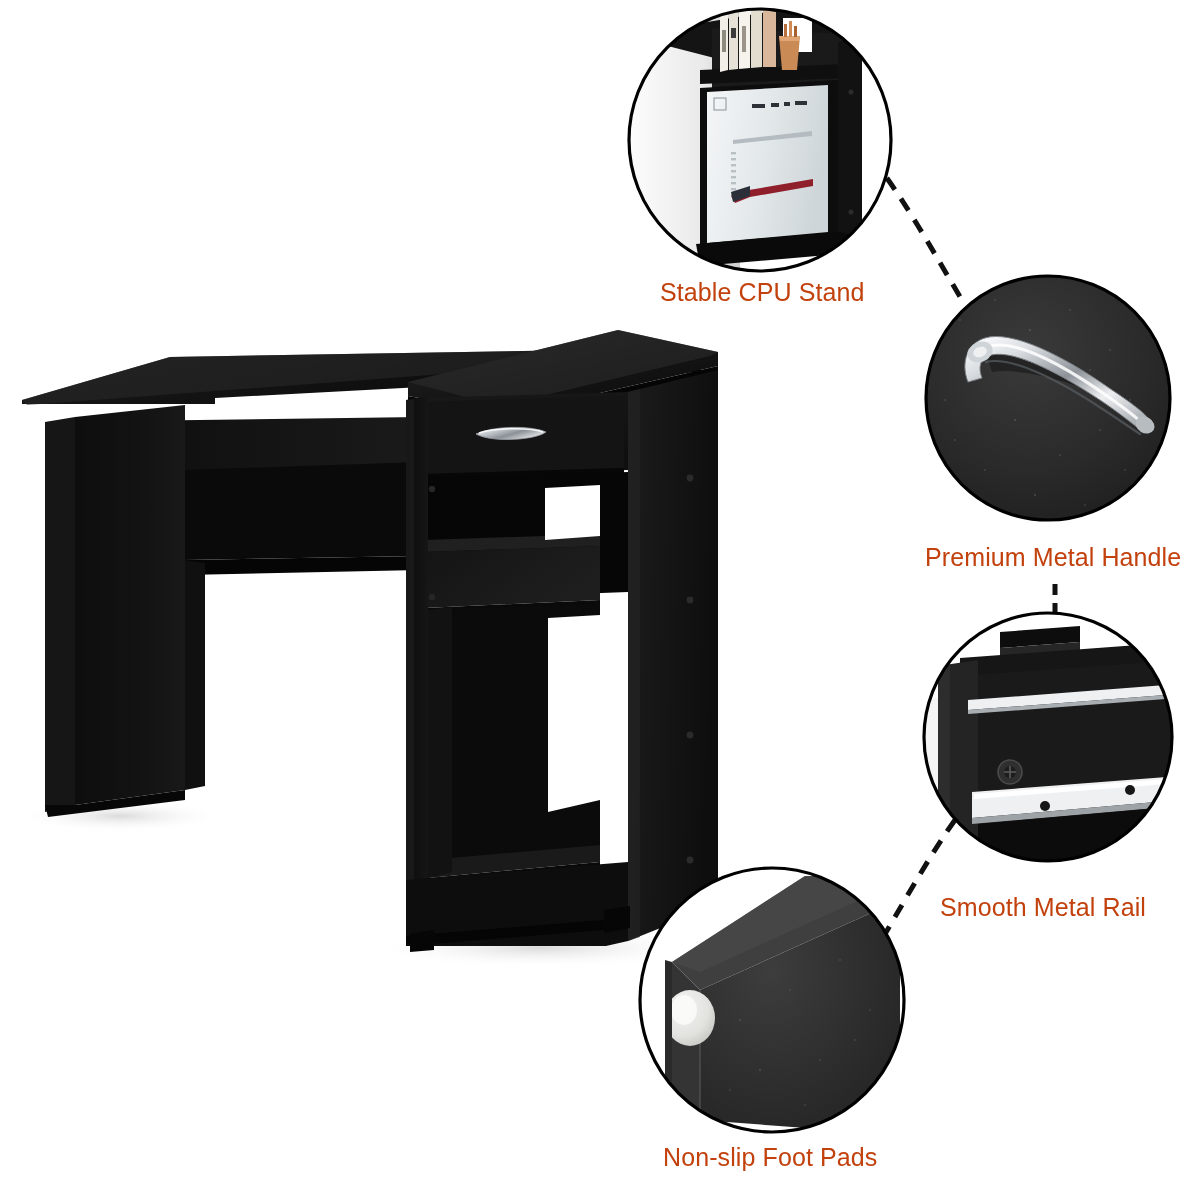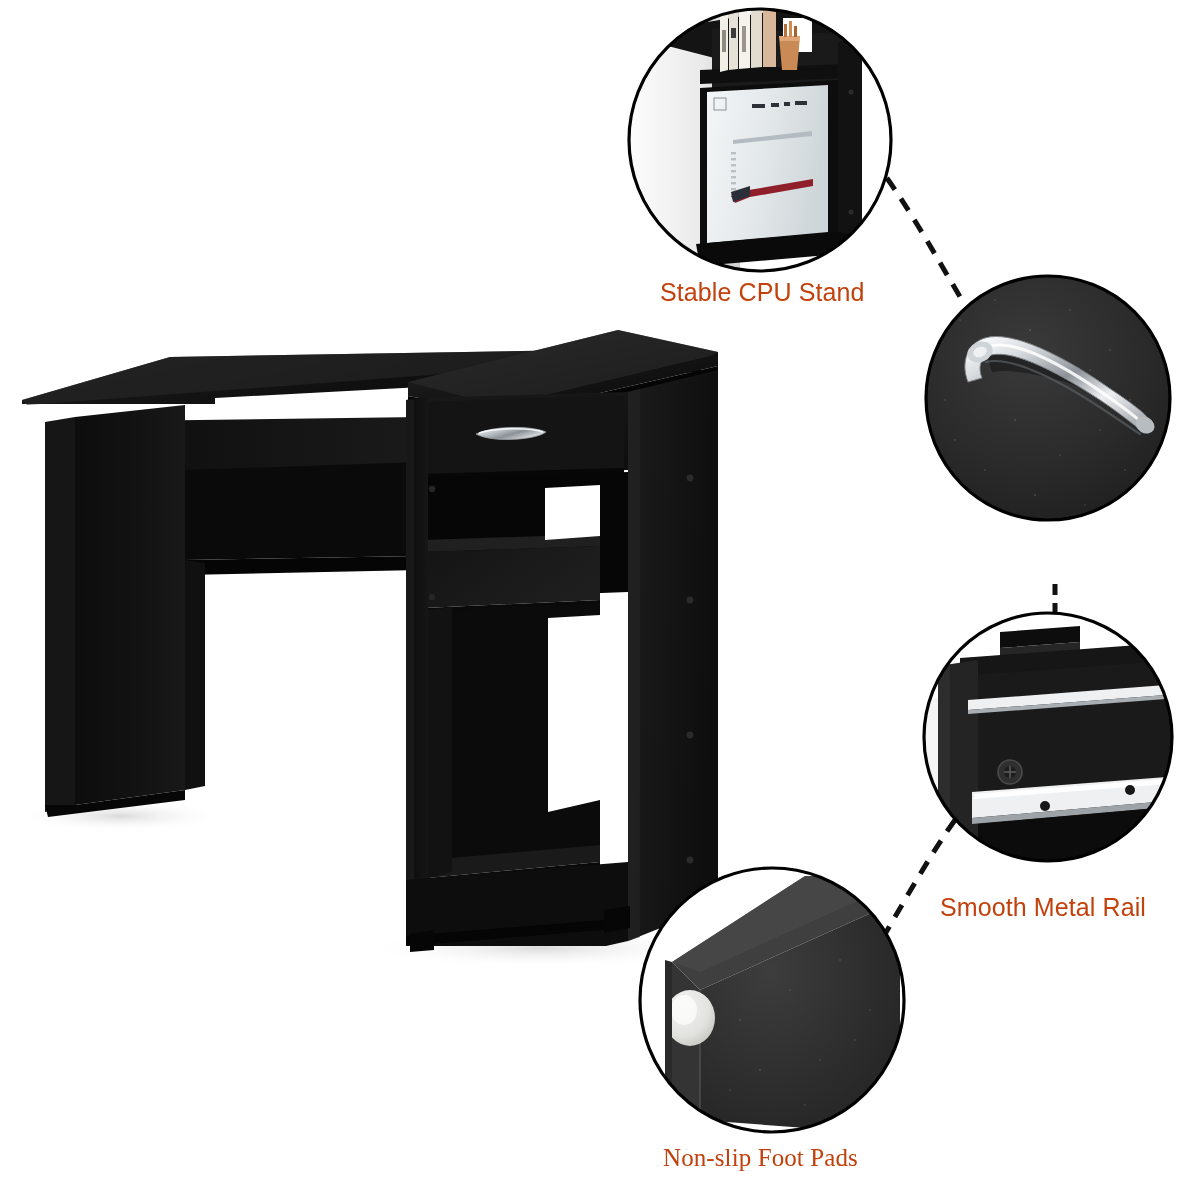--- a/index.html
+++ b/index.html
@@ -399,18 +399,19 @@
       <ellipse cx="690" cy="1018" rx="25" ry="28" fill="url(#gPad)"></ellipse>
       <ellipse cx="684" cy="1010" rx="13" ry="15" fill="#fbfbfa" opacity="0.85"></ellipse>
 
       <polygon points="665,960 672,962 672,1092 665,1086" fill="#2a2a2a"></polygon>
     </g>
     <circle cx="772" cy="1000" r="132" fill="none" stroke="#000000" stroke-width="3.2"></circle>
   </svg>
 
   <div class="feature-label" style="left:660px; top:280px;">Stable CPU Stand</div>
 
+  <div class="feature-label" style="left:925px; top:545px;">Premium Metal Handle</div>
 
   <div class="feature-label" style="left:940px; top:895px;">Smooth Metal Rail</div>
 
-  <div class="feature-label" style="left:663px; top:1145px;font-family:Liberation Serif, serif;">Non-slip Foot Pads</div>
+  <div class="feature-label" style="left:663px; top:1145px;">Non-slip Foot Pads</div>
 
 </div>
 
 </body></html>

